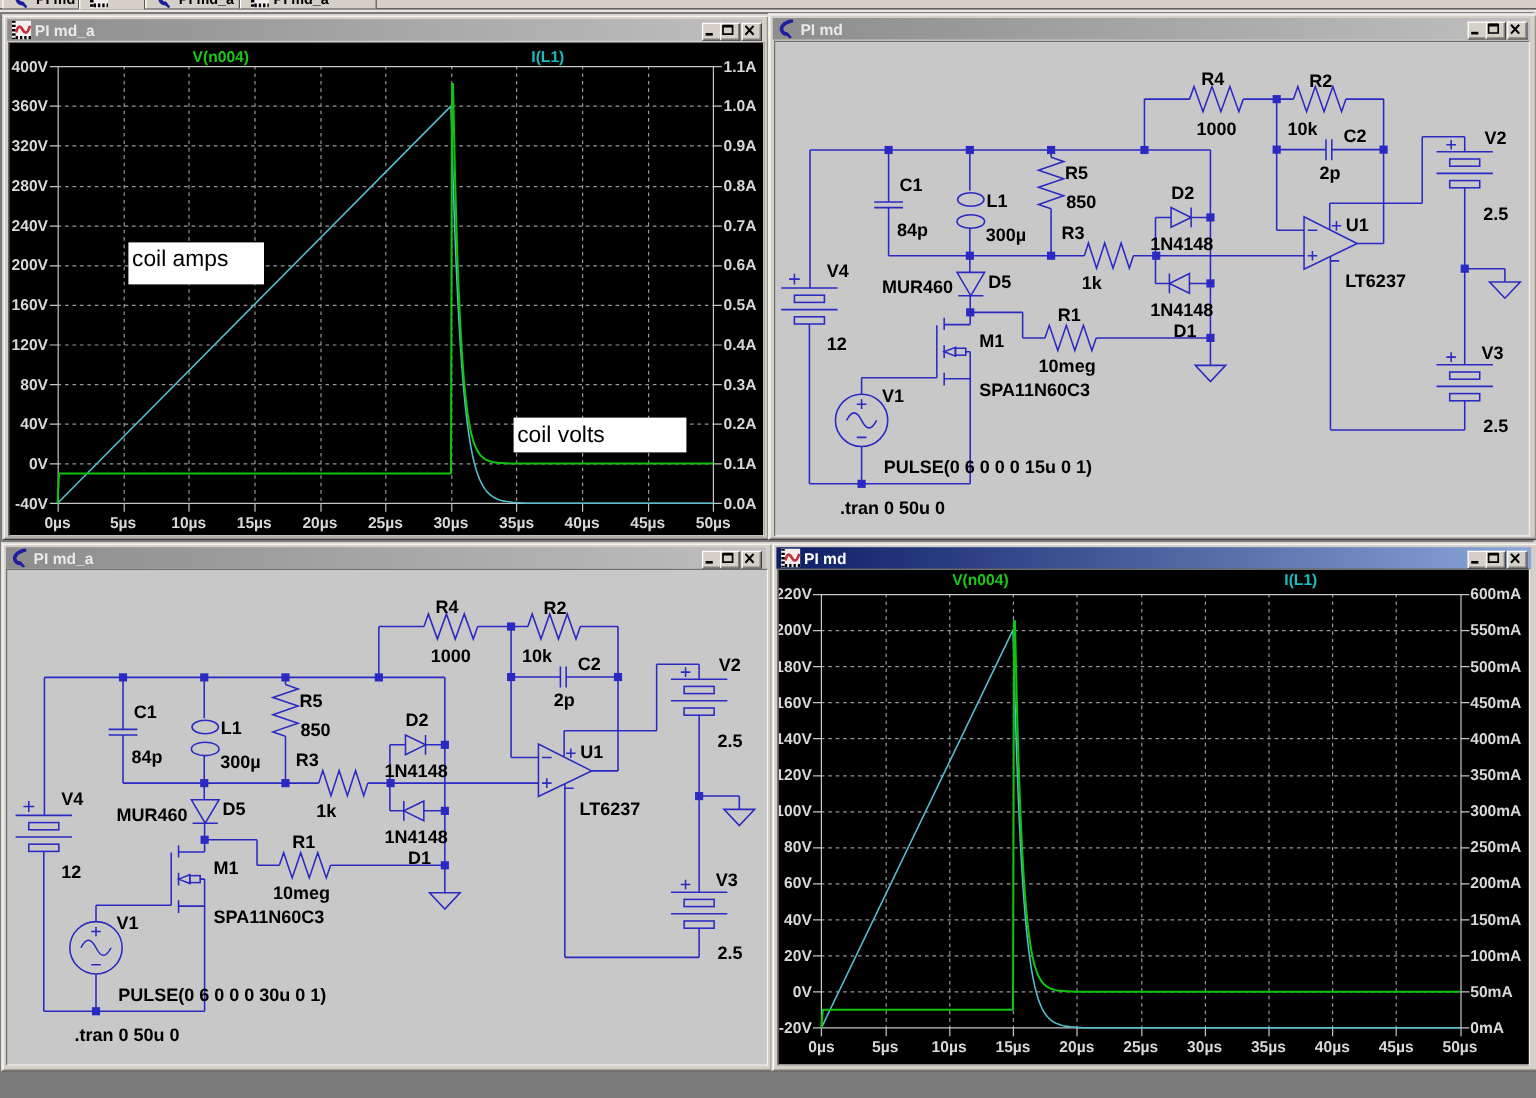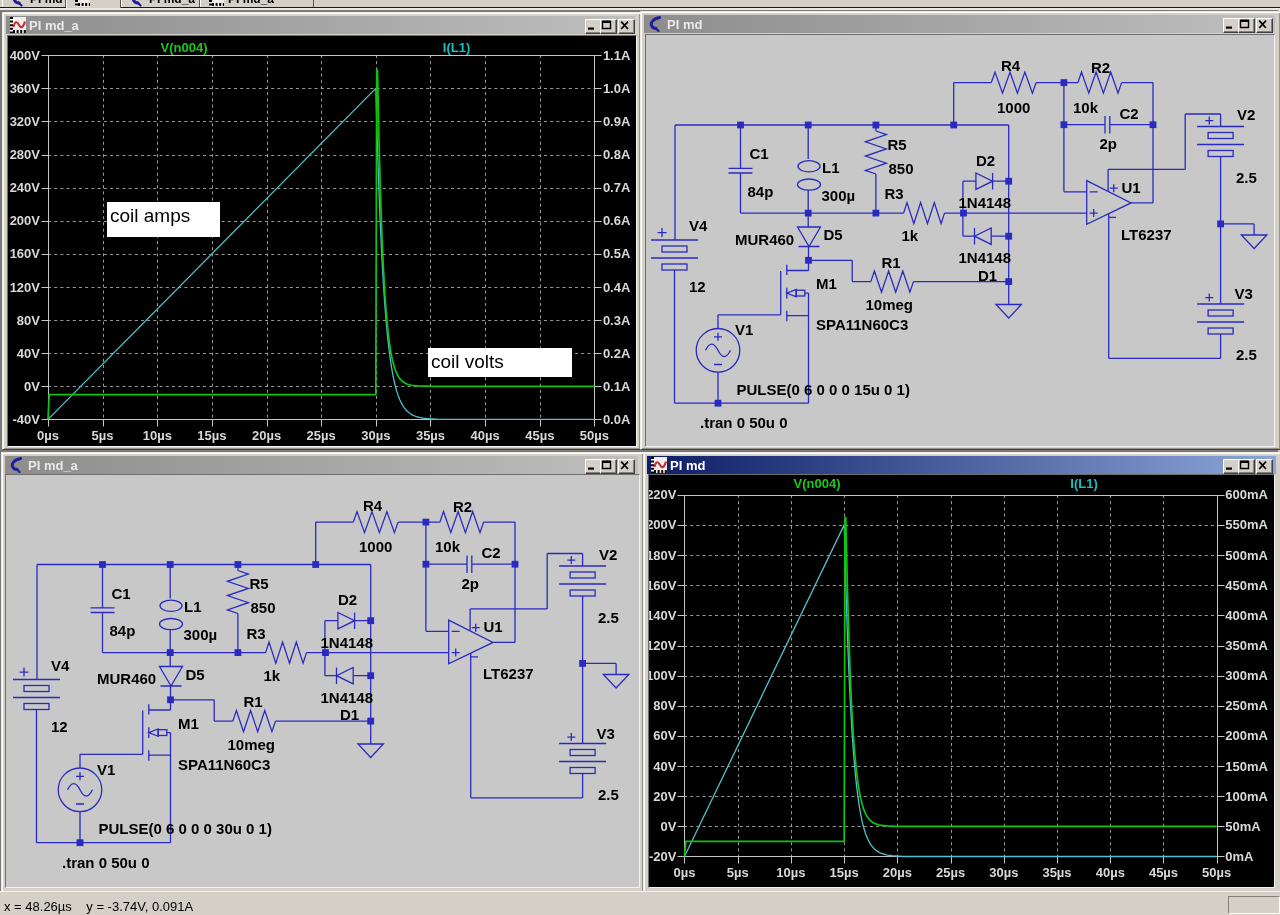--- a/index.html
+++ b/index.html
@@ -395,16 +395,12 @@
       <text x="1003.8" y="877.0" text-anchor="middle">30µs</text>
       <text x="1057.0" y="877.0" text-anchor="middle">35µs</text>
       <text x="1110.3" y="877.0" text-anchor="middle">40µs</text>
       <text x="1163.5" y="877.0" text-anchor="middle">45µs</text>
       <text x="1216.7" y="877.0" text-anchor="middle">50µs</text>
       <text x="817" y="487.5" text-anchor="middle" fill="#19C819">V(n004)</text>
       <text x="1084" y="487.5" text-anchor="middle" fill="#19BEBE">I(L1)</text>
       <path d="M684.5 856.5 L844.2 524.9 L844.2 524.9L845.7 581.6L847.2 628.6L848.7 667.6L850.2 699.9L851.7 726.7L853.2 748.9L854.7 767.3L856.2 782.5L857.7 795.2L859.2 805.7L860.7 814.3L862.2 821.6L863.7 827.5L865.2 832.5L866.7 836.6L868.2 840.0L869.7 842.8L871.2 845.2L872.7 847.1L874.2 848.7L875.7 850.0L877.2 851.1L878.7 852.1L880.2 852.8L881.7 853.4L883.2 854.0L884.7 854.4L886.2 854.8L887.7 855.1L889.2 855.3L890.7 855.5L892.2 855.7L893.7 855.8L895.2 855.9L896.7 856.0L898.2 856.1L899.7 856.2L901.2 856.2L902.2 856.5H1216.7" stroke="#54BFCE" stroke-width="1.3" fill="none" stroke-linejoin="round"></path>
       <path d="M684.5 856.5 L685.7 841.4 H844.2 L845.0 517.5 L845.8 517.5 L845.8 517.5L847.3 583.9L848.8 636.0L850.3 676.9L851.8 709.0L853.3 734.2L854.8 754.0L856.3 769.6L857.8 781.8L859.3 791.4L860.8 798.9L862.3 804.8L863.8 809.4L865.3 813.1L866.8 815.9L868.3 818.2L869.8 819.9L871.3 821.3L872.8 822.4L874.3 823.2L875.8 823.9L877.3 824.4L878.8 824.9L880.3 825.2L881.8 825.4L883.3 825.6L884.8 825.8L886.3 825.9L887.8 826.0L889.3 826.1L890.8 826.1L892.3 826.2L893.8 826.2L895.3 826.3L896.2 826.4H1216.7" stroke="#0FC40F" stroke-width="1.7" fill="none" stroke-linejoin="round"></path>
     </svg>
-    <div style="position:absolute;left:0;top:891px;width:1280px;height:24px;background:#D4D0C8;border-top:1px solid #F4F2EC">
-      <div style="position:absolute;left:4px;top:7px;font:13px 'Liberation Sans',sans-serif;color:#000">x = 48.26µs&nbsp;&nbsp;&nbsp;&nbsp;y = -3.74V, 0.091A</div>
-      <div style="position:absolute;left:1228px;top:4px;width:50px;height:16px;border:1px solid;border-color:#84807A #FFF #FFF #84807A"></div>
-    </div>
   </div>
 </body></html>

